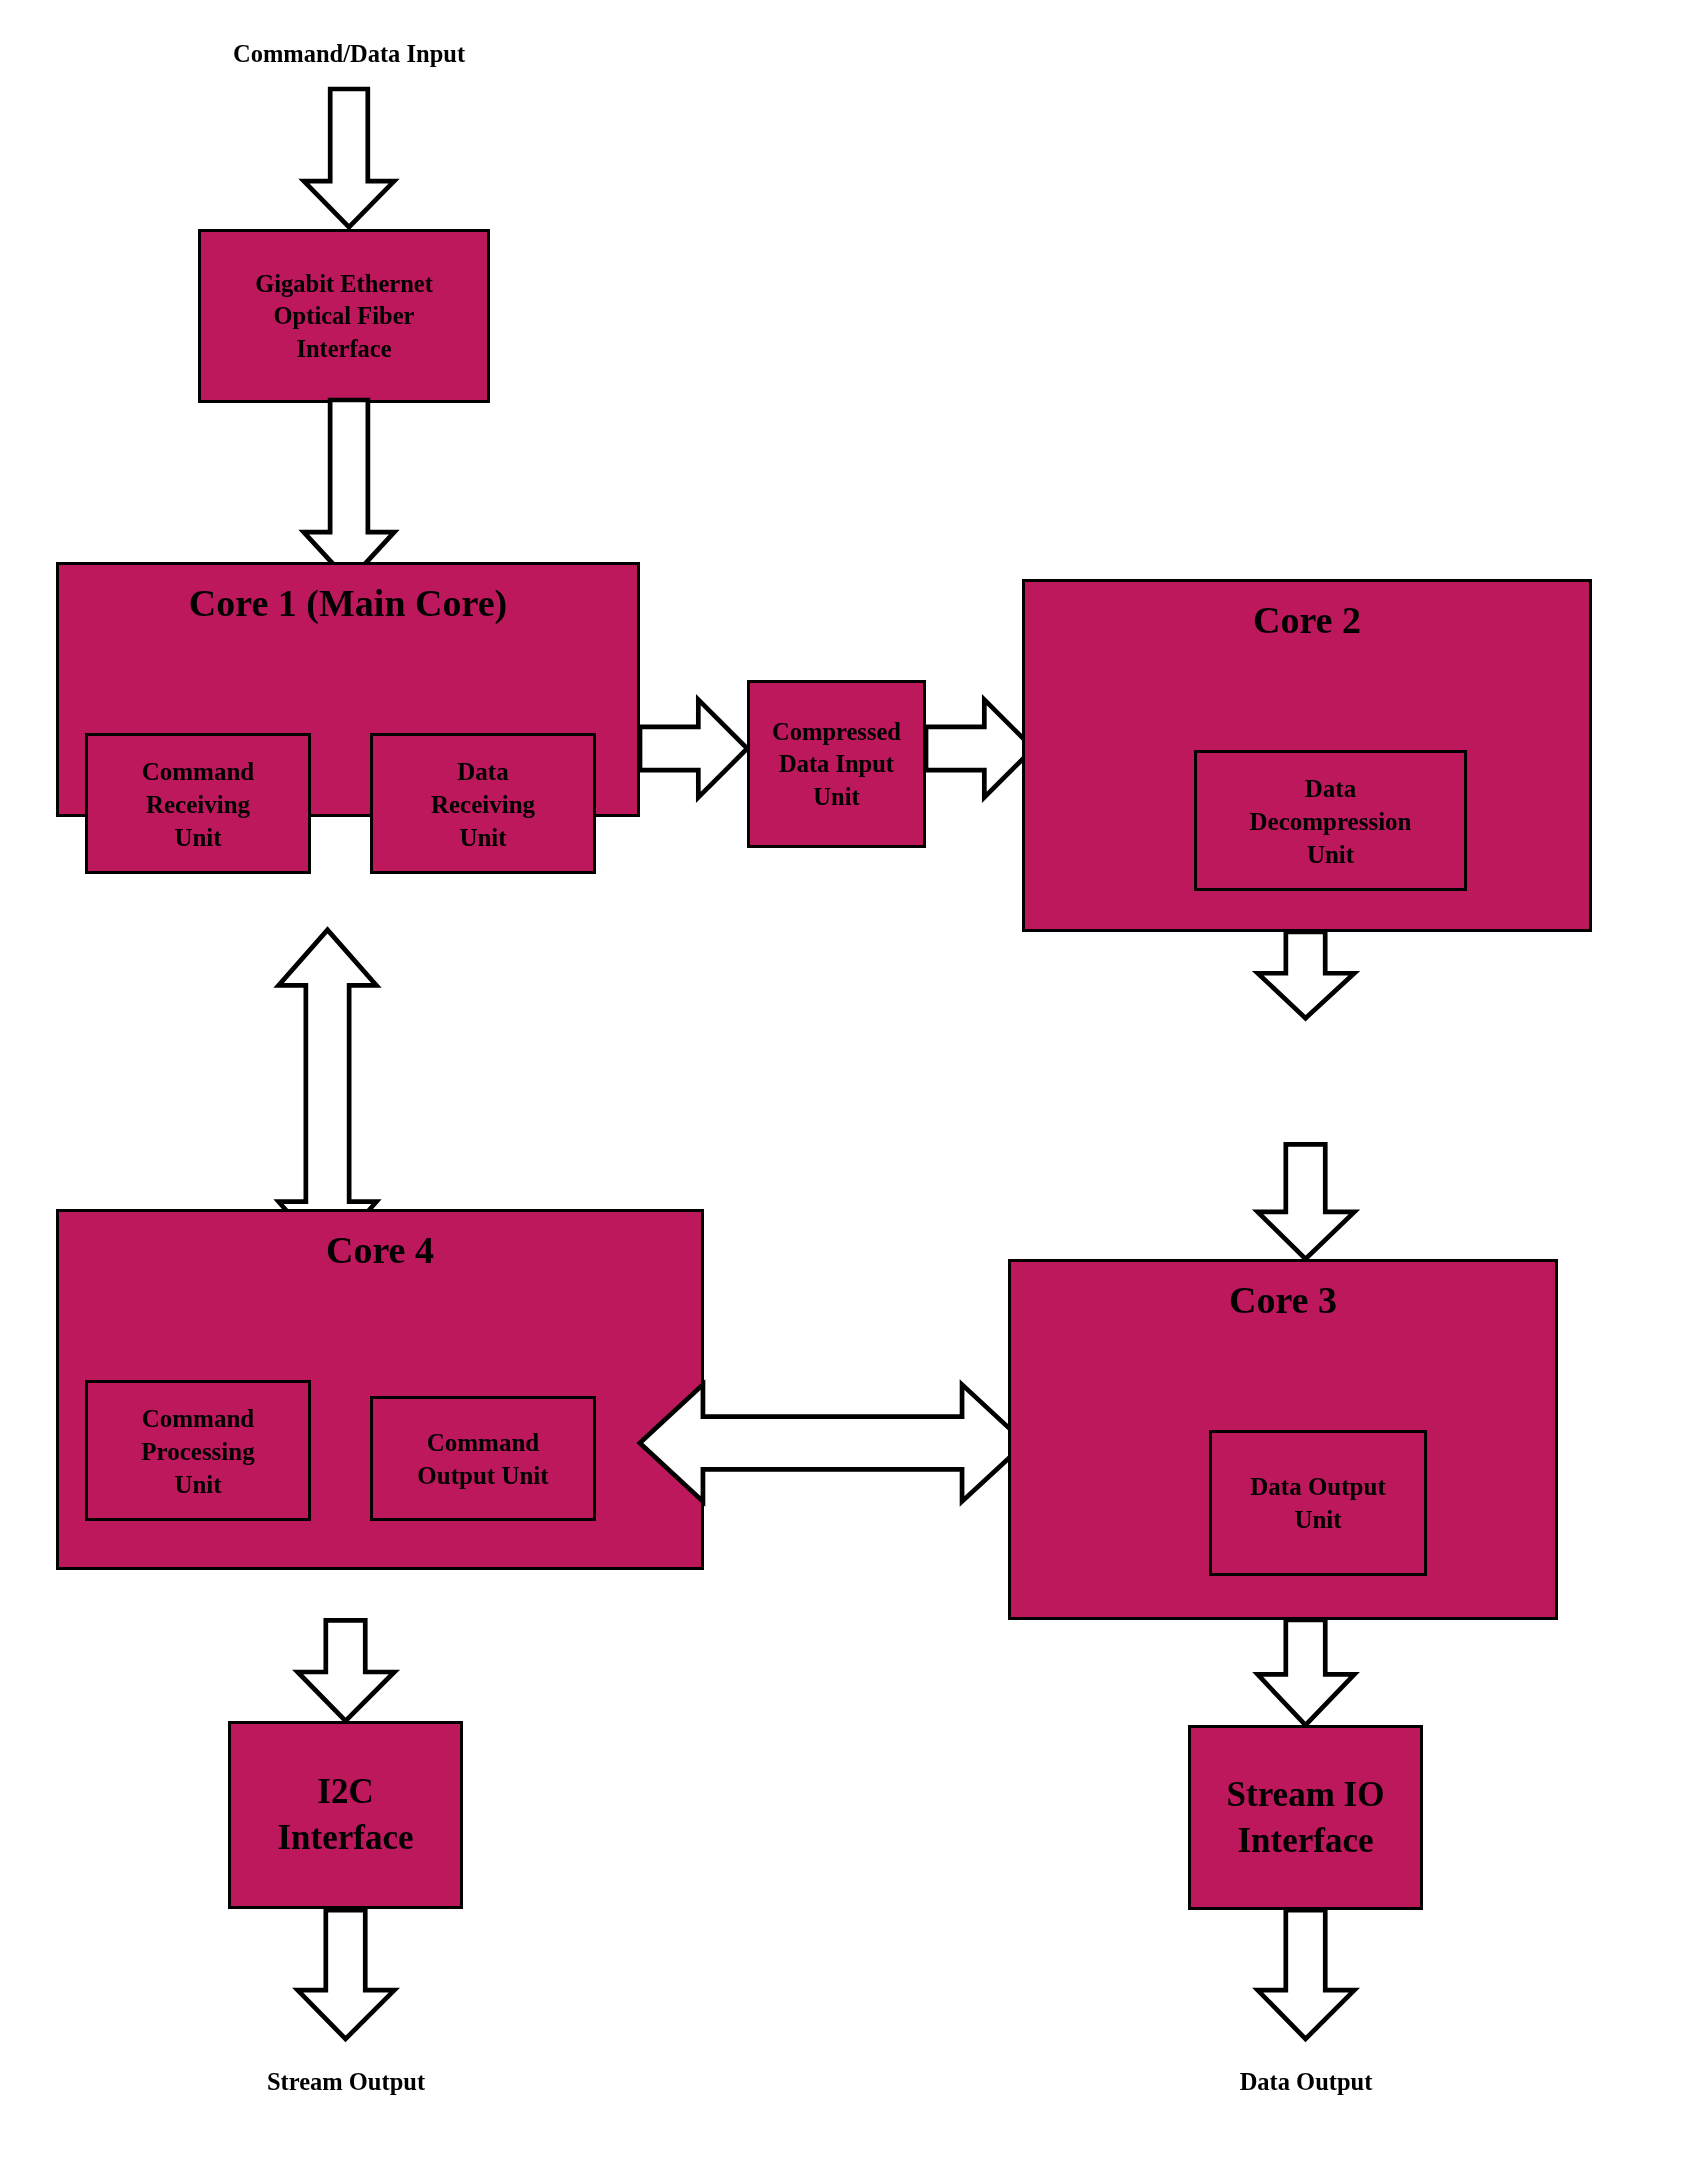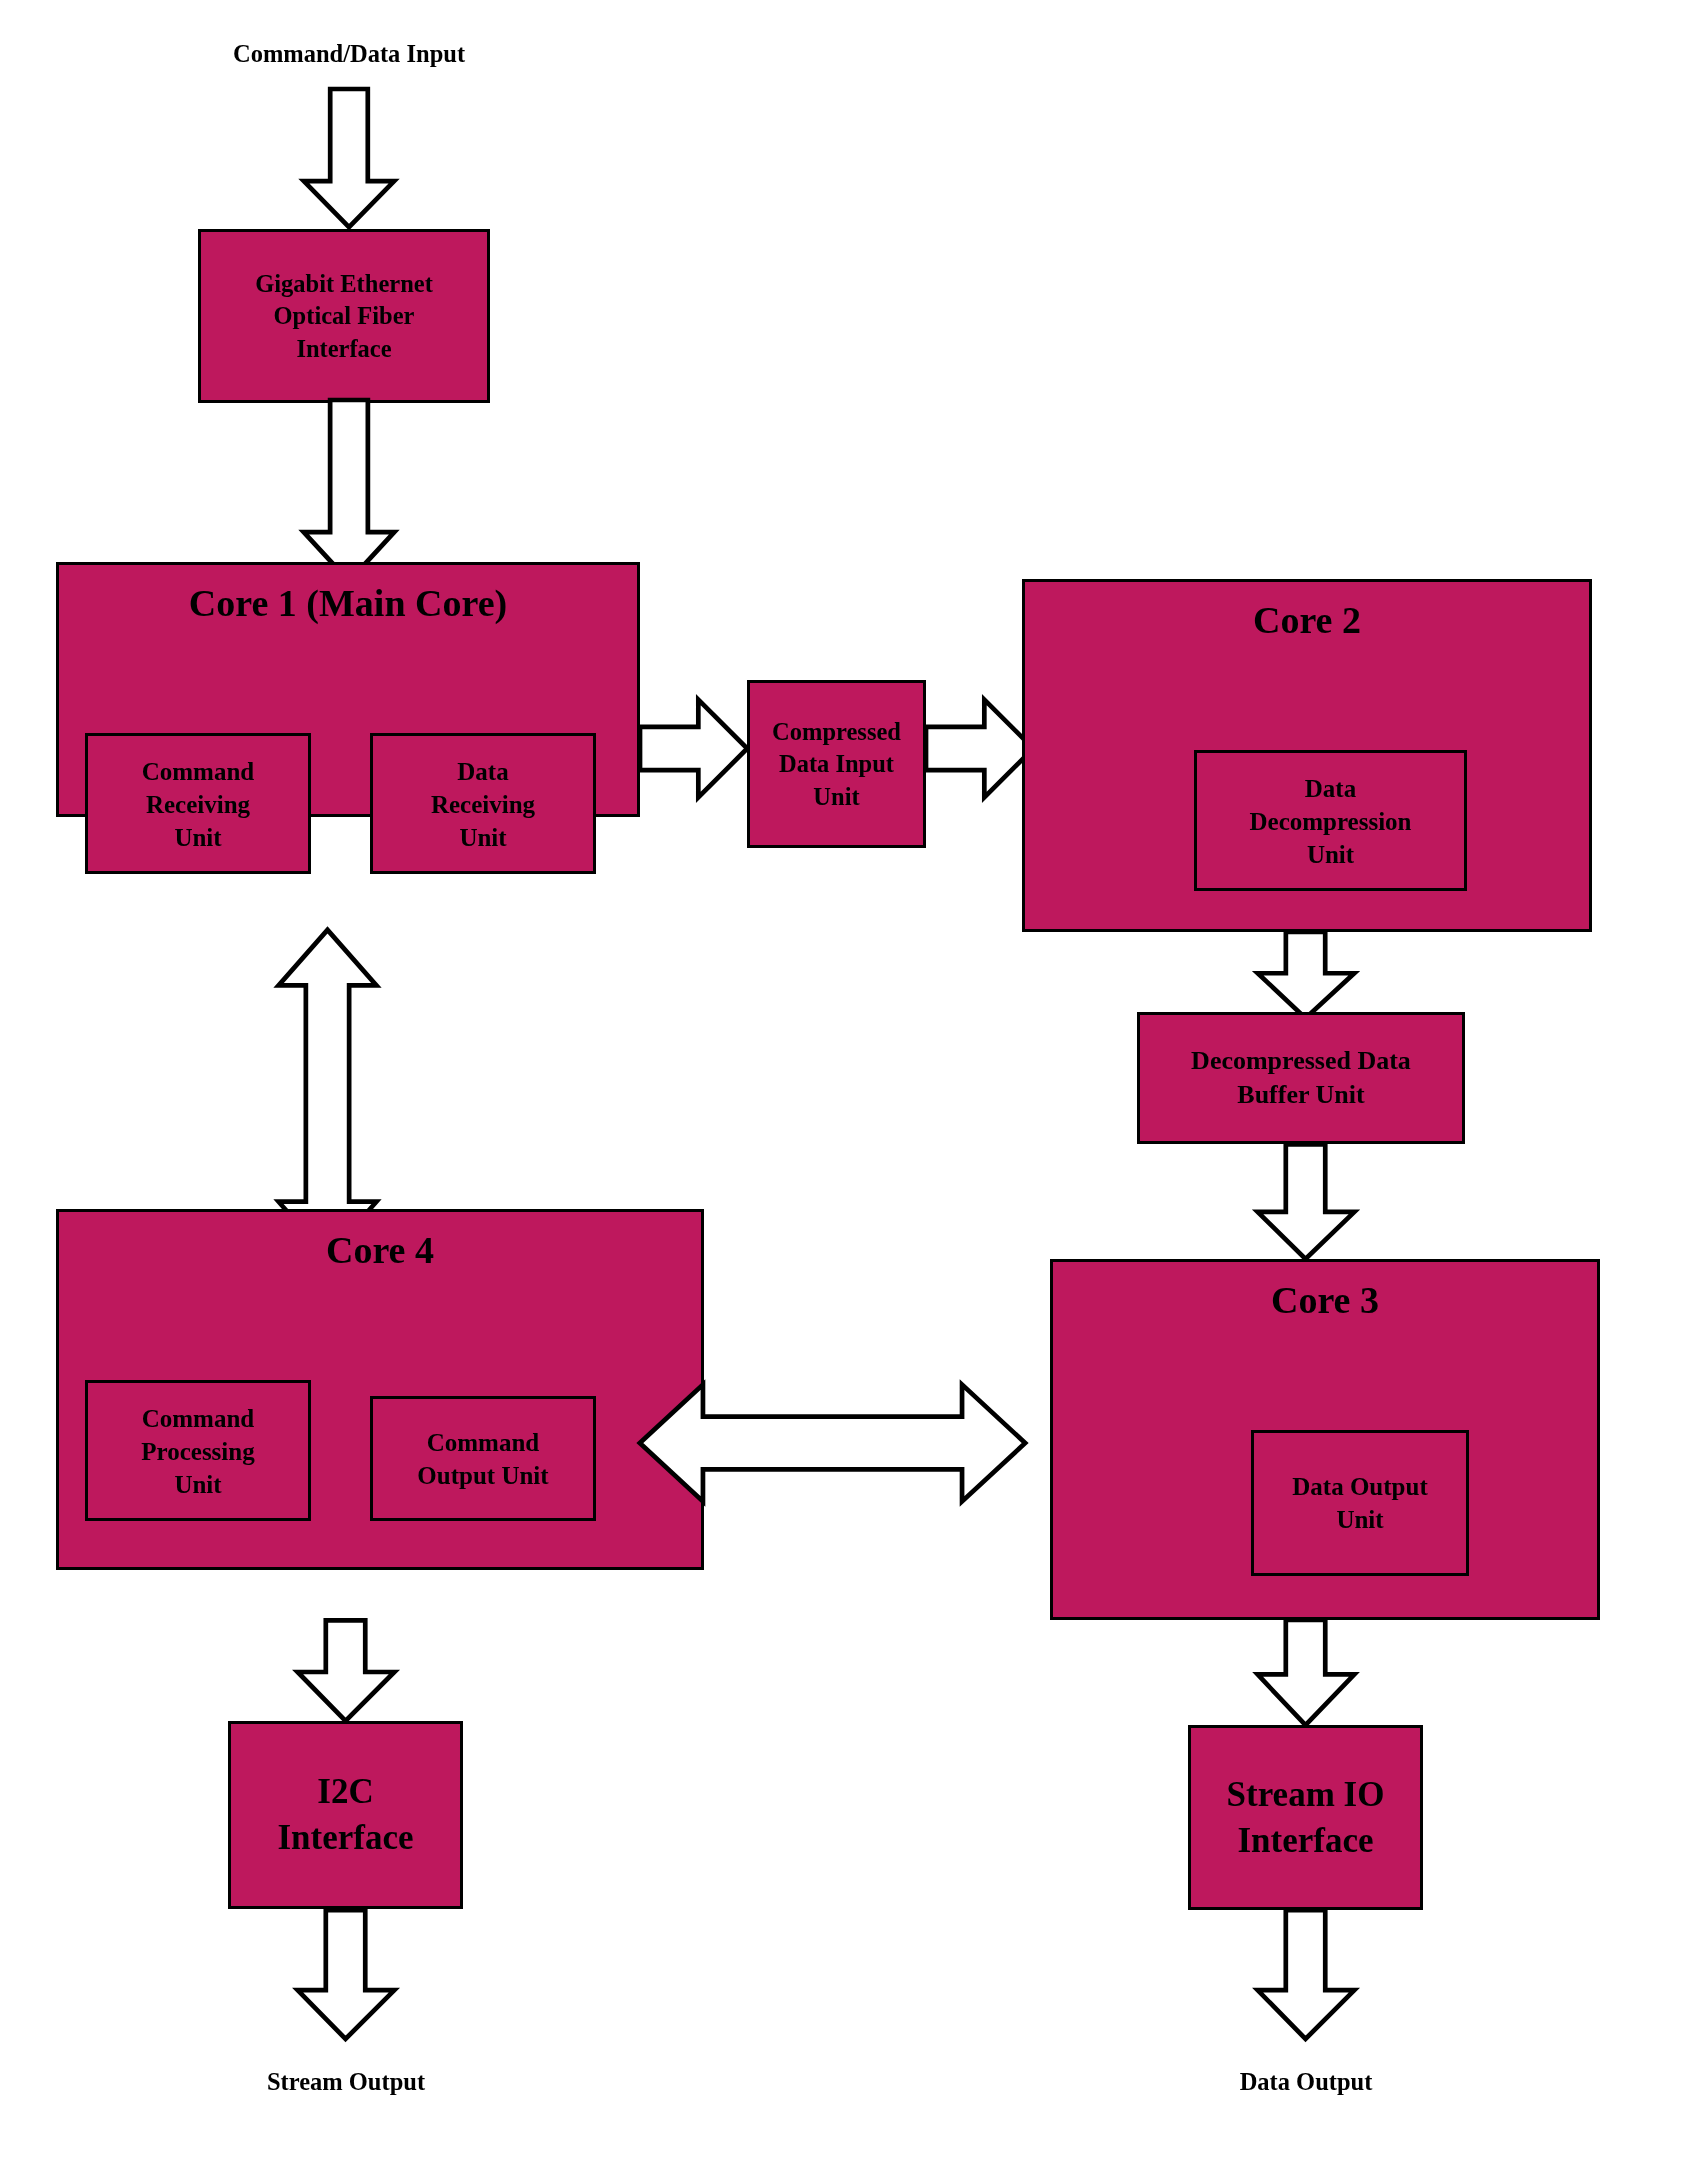--- a/index.html
+++ b/index.html
@@ -153,26 +153,20 @@
       </div>
     </div>
   </div>
 
   <div class="arrow" style="left:1252px; top:932px;">
     <svg width="108" height="89" viewBox="0 0 115 95">
       <polygon points="36,0 78,0 78,44 109,44 57,92 6,44 36,44" fill="#ffffff" stroke="#000000" stroke-width="5"></polygon>
     </svg>
   </div>
 
-  <div class="box" style="left:1137px; top:1012px; width:328px; height:132px;">
-    <div class="ctr-text dbuf-text">
-      <span>Decompressed Data</span><br>
-      <span>Buffer Unit</span>
-    </div>
-  </div>
 
   <div class="arrow" style="left:1252px; top:1144px;">
     <svg width="108" height="118" viewBox="0 0 115 125">
       <polygon points="36,0 78,0 78,72 109,72 57,122 6,72 36,72" fill="#ffffff" stroke="#000000" stroke-width="5"></polygon>
     </svg>
   </div>
 
   <div class="arrow" style="left:271px; top:927px;">
     <svg width="113" height="334" viewBox="0 0 120 355">
       <polygon points="60,3 112,62 83,62 83,292 112,292 60,351 8,292 37,292 37,62 8,62" fill="#ffffff" stroke="#000000" stroke-width="5"></polygon>
@@ -197,21 +191,21 @@
       </div>
     </div>
   </div>
 
   <div class="arrow" style="left:637px; top:1375px;">
     <svg width="391" height="137" viewBox="0 0 415 145">
       <polygon points="3,72 70,10 70,44 345,44 345,10 412,72 345,134 345,100 70,100 70,134" fill="#ffffff" stroke="#000000" stroke-width="5"></polygon>
     </svg>
   </div>
 
-  <div class="box" style="left:1050px; top:1259px; width:550px; height:361px;">
+  <div class="box" style="left:1008px; top:1259px; width:550px; height:361px;">
     <div class="box-title core-title" style="top:17px;">Core 3</div>
 
     <div class="box" style="left:198px; top:168px; width:218px; height:146px;">
       <div class="ctr-text unit-text">
         <span>Data Output</span><br>
         <span>Unit</span>
       </div>
     </div>
   </div>
 

